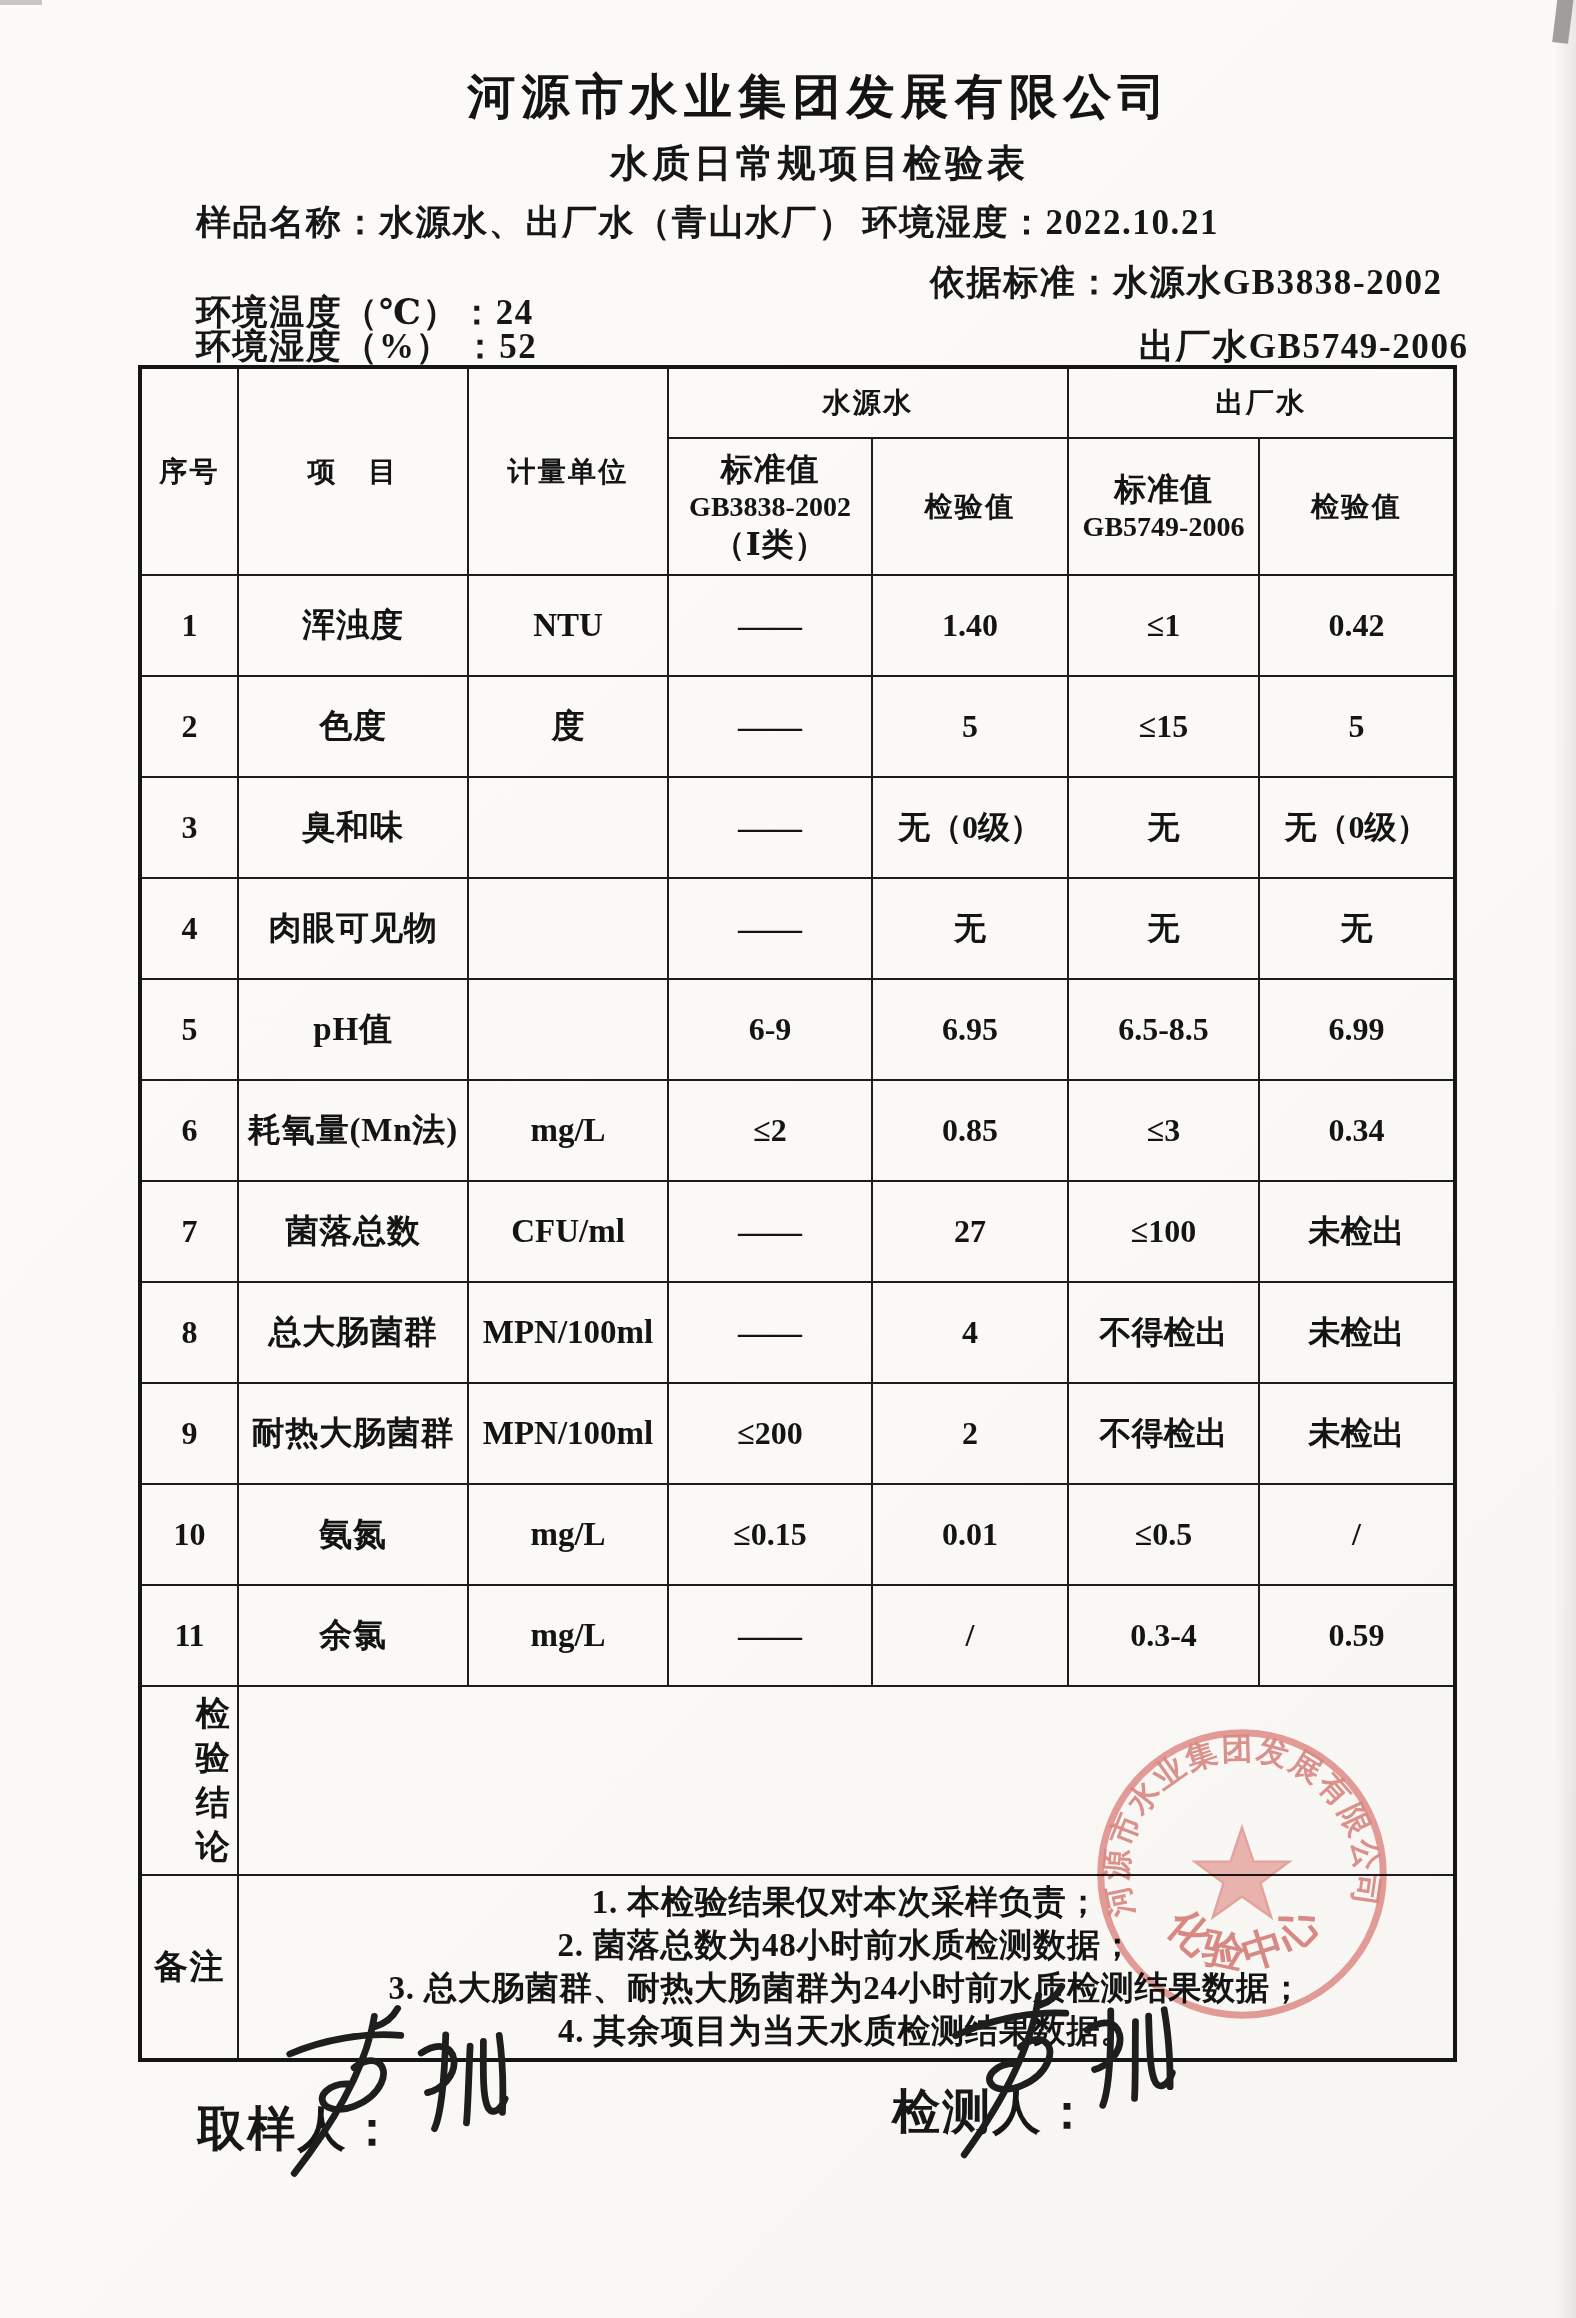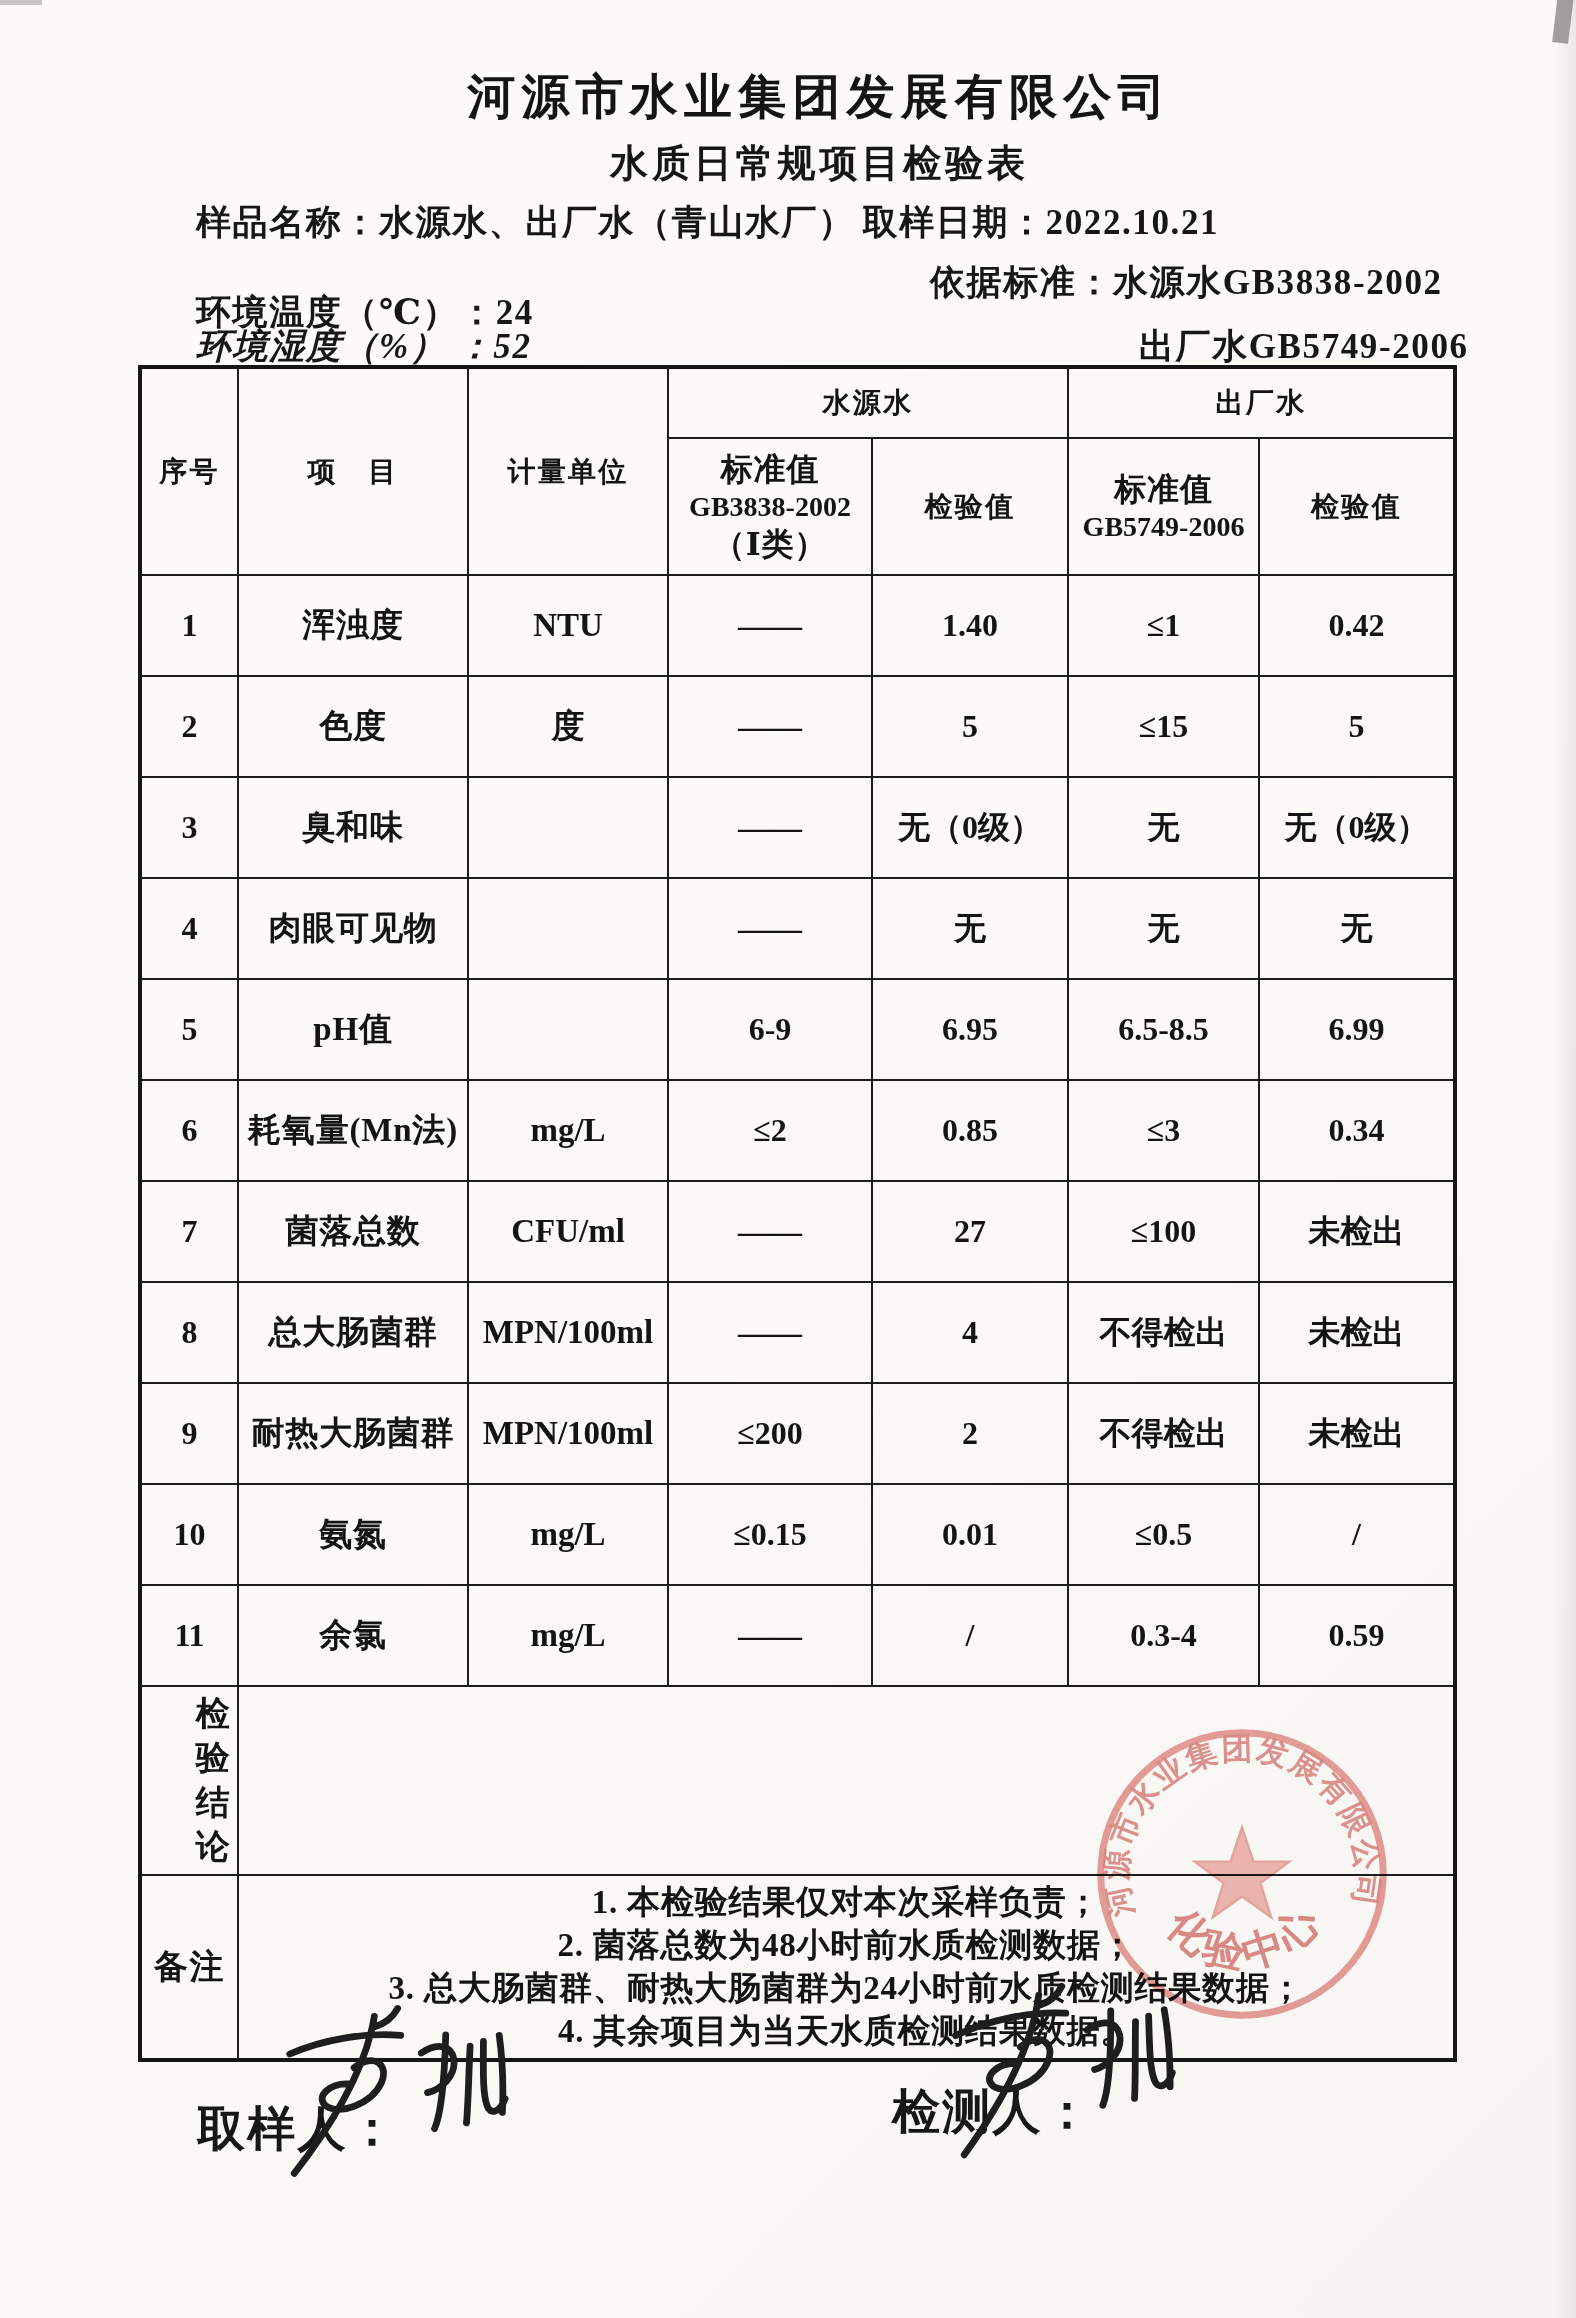--- a/index.html
+++ b/index.html
@@ -18,21 +18,21 @@
   .corner-tl{position:absolute;left:0;top:0;width:42px;height:5.4px;background:#6b6561;opacity:.35;}
 
   .title{position:absolute;top:65px;left:31px;width:1577px;text-align:center;
     font-size:48px;letter-spacing:6.2px;color:#141414;}
   .subtitle{position:absolute;top:138px;left:31px;width:1577px;text-align:center;
     font-size:38px;letter-spacing:3.9px;color:#161616;}
   .info{position:absolute;font-size:35px;letter-spacing:1.6px;color:#171717;white-space:nowrap;}
   .l1{left:196px;top:199px;}
   .l2{left:196px;top:259px;margin-top:30px;}
   .std1{left:930px;top:259px;}
-  .l3{left:196px;top:323px;font-style:italic;}
+  .l3{left:196px;top:323px;}
   .std2{left:1091px;top:323px;margin-left:48px;}
   .gap{display:inline-block;width:7.8px;}
 
   table.sheet{
     position:absolute;left:138px;top:365px;width:1315px;
     border-collapse:collapse;table-layout:fixed;
     border:4.7px solid #161616;
     font-size:33px;color:#141414;
   }
   table.sheet td{border:2.3px solid #1d1d1d;text-align:center;vertical-align:middle;padding:0;overflow:hidden;}
@@ -60,21 +60,21 @@
 
 <div class="page">
 
   <div class="corner-tl"></div>
   <div class="corner-tr"></div>
   <div class="edge-right"></div>
 
   <div class="title">河源市水业集团发展有限公司</div>
   <div class="subtitle">水质日常规项目检验表</div>
 
-  <div class="info l1"><span>样品名称：</span><span>水源水、出厂水（青山水厂）</span><span class="gap"></span><span>取样日期：</span><span>2022.10.21</span></div>
+  <div class="info l1"><span>样品名称：</span><span>水源水、出厂水（青山水厂）</span><span class="gap"></span><span>环境湿度：</span><span>2022.10.21</span></div>
 
   <div class="info l2"><span>环境温度（℃）：</span><span>24</span></div>
   <div class="info std1"><span>依据标准：</span><span>水源水GB3838-2002</span></div>
 
   <div class="info l3"><span>环境湿度（%） ：</span><span>52</span></div>
   <div class="info std2">出厂水GB5749-2006</div>
 
   <table class="sheet">
     <colgroup>
       <col style="width:98px">

